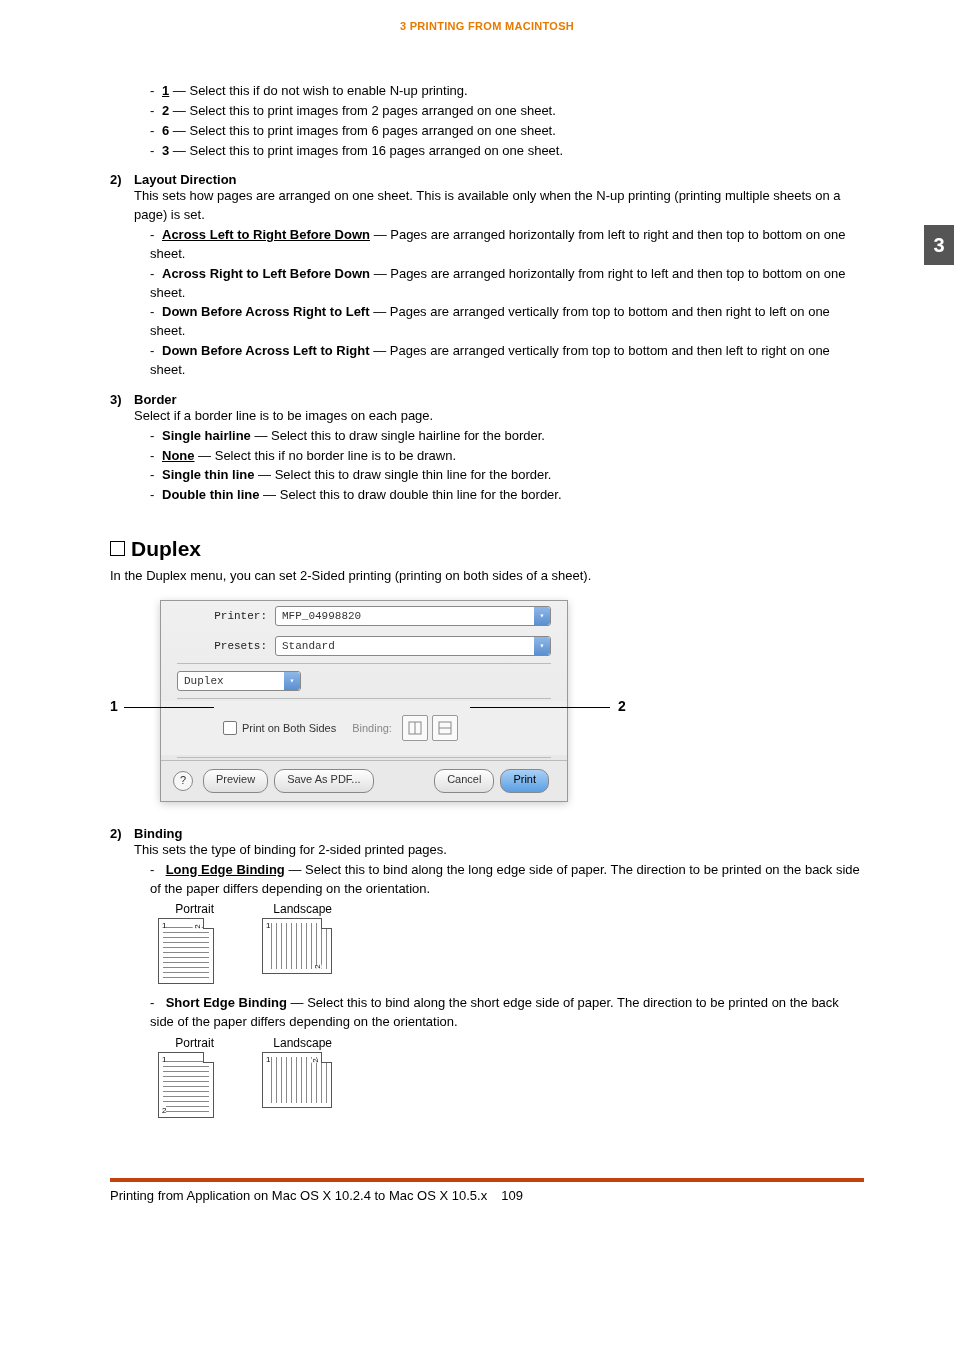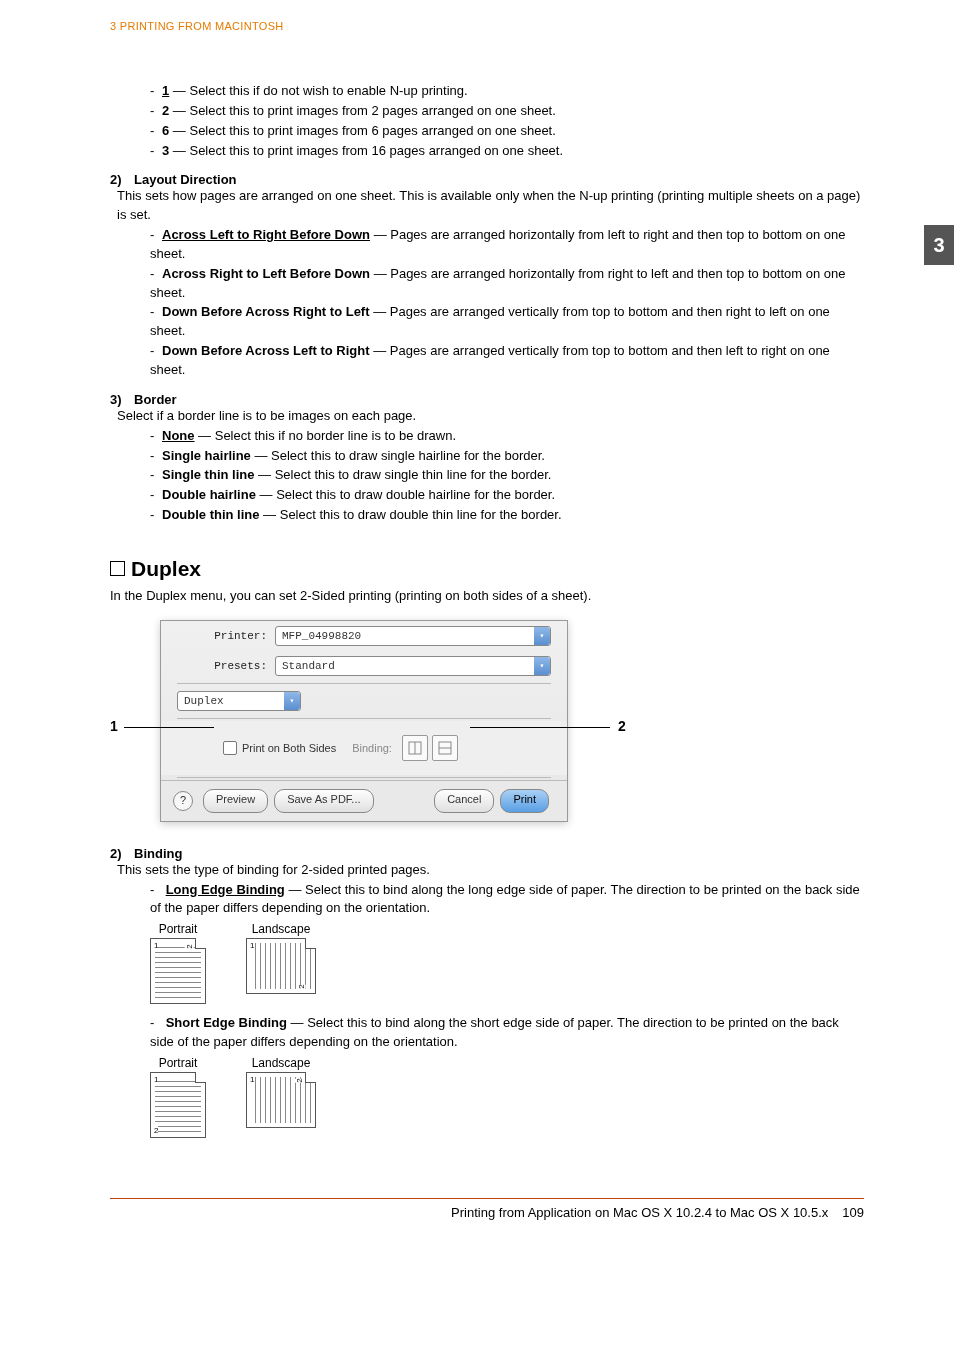--- a/index.html
+++ b/index.html
@@ -10,24 +10,24 @@
     color: #000;
     background: #fff;
     width: 954px;
   }
   .page {
     position: relative;
     padding: 20px 90px 40px 110px;
     box-sizing: border-box;
   }
   .header {
-    text-align: left;
+    text-align: center;
     color: #e67b00;
     font-size: 11px;
-    font-weight: normal;
+    font-weight: bold;
     margin-bottom: 50px;
     letter-spacing: 0.3px;
   }
   .side-tab {
     position: absolute;
     right: 0;
     top: 225px;
     width: 30px;
     height: 40px;
     background: #555;
@@ -40,21 +40,21 @@
   .sub-bullet {
     margin: 1px 0 1px 40px;
     line-height: 1.45;
   }
   .sub-bullet .dash { display:inline-block; width: 12px;}
   .opt-bold { font-weight: bold; }
   .opt-under { text-decoration: underline; }
   .sec-num { display:inline-block; width:24px; font-weight: bold; }
   .sec-title { font-weight: bold; }
   .sec-row { margin-top: 12px; }
-  .sec-desc { margin-left: 7px; line-height:1.45; }
+  .sec-desc { margin-left: 24px; line-height:1.45; }
   h2.section-head {
     font-size: 21px;
     font-weight: bold;
     margin: 32px 0 6px 0;
   }
   h2.section-head .box {
     display:inline-block;
     width:13px; height:13px;
     border:1.5px solid #000;
     margin-right:6px;
@@ -182,38 +182,38 @@
     margin-right:6px;
     height:18px;
     line-height:15px;
   }
   .dlg-btn.primary {
     background:linear-gradient(#a9d0f5,#5a9fe4);
     color:#000;
   }
   .dlg-btn-spacer { flex:1; }
   .orient-row { margin:4px 0 10px 40px; display:flex; gap:40px;}
-  .orient-col { text-align:center;}
+  .orient-col { text-align:right;margin-left:8px;}
   .orient-label { font-size:12px; color:#000; margin-bottom:2px;}
   .orient-box {
     width:46px; height:56px; border:1px solid #555; display:flex; flex-direction:column; padding:4px; position:relative; font-size:8px;
   }
   .orient-box.landscape { width:60px; height:46px;}
   .orient-lines { flex:1; background: repeating-linear-gradient(#fff,#fff 4px,#888 4px,#888 5px);}
   .orient-lines.vert { background: repeating-linear-gradient(90deg,#fff,#fff 4px,#888 4px,#888 5px);}
   .orient-fold { position:absolute; right:-1px; top:-1px; width:10px; height:10px; background:#fff; border-left:1px solid #555; border-bottom:1px solid #555;}
   .orient-num-tl { position:absolute; top:2px; left:3px; background:#fff;}
   .orient-num-bl2 { position:absolute; bottom:2px; left:3px; background:#fff;}
   .orient-num-r { position:absolute; top:3px; right:14px; transform:rotate(-90deg); background:#fff;}
   .orient-num-br { position:absolute; bottom:2px; right:12px; transform:rotate(-90deg); background:#fff;}
   .footer {
-    border-top:1px solid #c2410c;
+    border-top:4px solid #c2410c;
     margin-top:60px;
     padding-top:6px;
-    text-align:right;
+    text-align:left;
     font-size:13px;
   }
   .footer .pg { margin-left:14px;}
 </style>
 </head>
 <body>
 
 <div class="page">
   <div class="header">3 PRINTING FROM MACINTOSH</div>
   <div class="side-tab">3</div>
@@ -233,24 +233,23 @@
         <div class="sub-bullet"><span class="dash">-</span><span class="opt-bold">Across Right to Left Before Down</span><span> — Pages are arranged horizontally from right to left and then top to bottom on one sheet.</span></div>
         <div class="sub-bullet"><span class="dash">-</span><span class="opt-bold">Down Before Across Right to Left</span><span> — Pages are arranged vertically from top to bottom and then right to left on one sheet.</span></div>
         <div class="sub-bullet"><span class="dash">-</span><span class="opt-bold">Down Before Across Left to Right</span><span> — Pages are arranged vertically from top to bottom and then left to right on one sheet.</span></div>
       </div>
   </div>
 
   <div class="sec-row">
     <span class="sec-num">3)</span><span class="sec-title">Border</span>
     <div class="sec-desc">Select if a border line is to be images on each page.</div>
     <div id="border-list">
+        <div class="sub-bullet"><span class="dash">-</span><span class="opt-bold">Single hairline</span><span> — Select this to draw single hairline for the border.</span></div>
         <div class="sub-bullet"><span class="dash">-</span><span class="opt-bold opt-under">None</span><span> — Select this if no border line is to be drawn.</span></div>
-        <div class="sub-bullet"><span class="dash">-</span><span class="opt-bold">Single hairline</span><span> — Select this to draw single hairline for the border.</span></div>
         <div class="sub-bullet"><span class="dash">-</span><span class="opt-bold">Single thin line</span><span> — Select this to draw single thin line for the border.</span></div>
-        <div class="sub-bullet"><span class="dash">-</span><span class="opt-bold">Double hairline</span><span> — Select this to draw double hairline for the border.</span></div>
         <div class="sub-bullet"><span class="dash">-</span><span class="opt-bold">Double thin line</span><span> — Select this to draw double thin line for the border.</span></div>
       </div>
   </div>
 
   <h2 class="section-head"><span class="box"></span><span>Duplex</span></h2>
   <div class="intro-line">In the Duplex menu, you can set 2-Sided printing (printing on both sides of a sheet).</div>
 
   <div class="dialog-wrap">
     <div class="callout-num-left">1</div>
     <div class="callout-line-left"></div>

